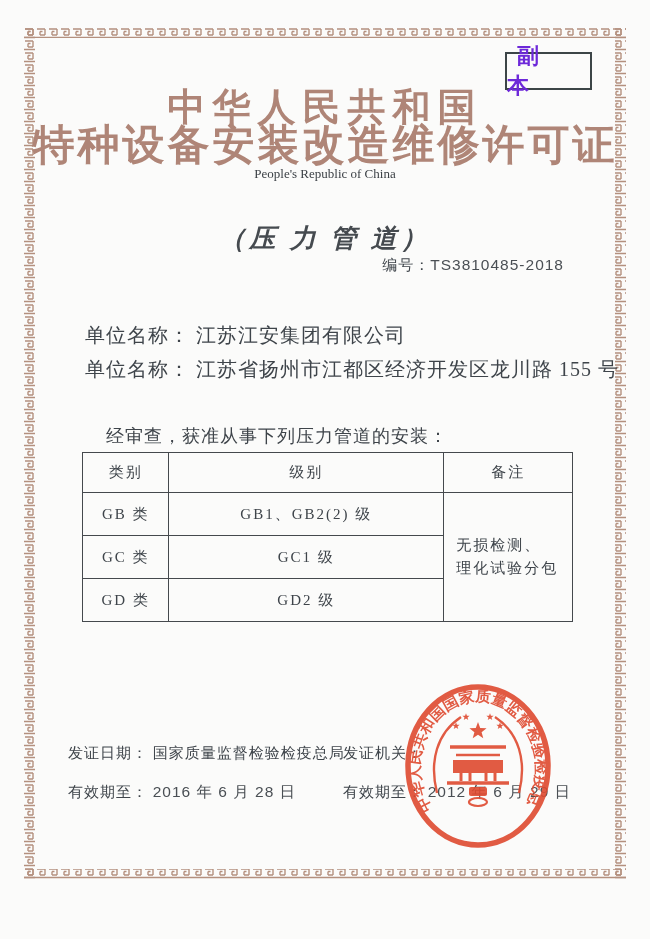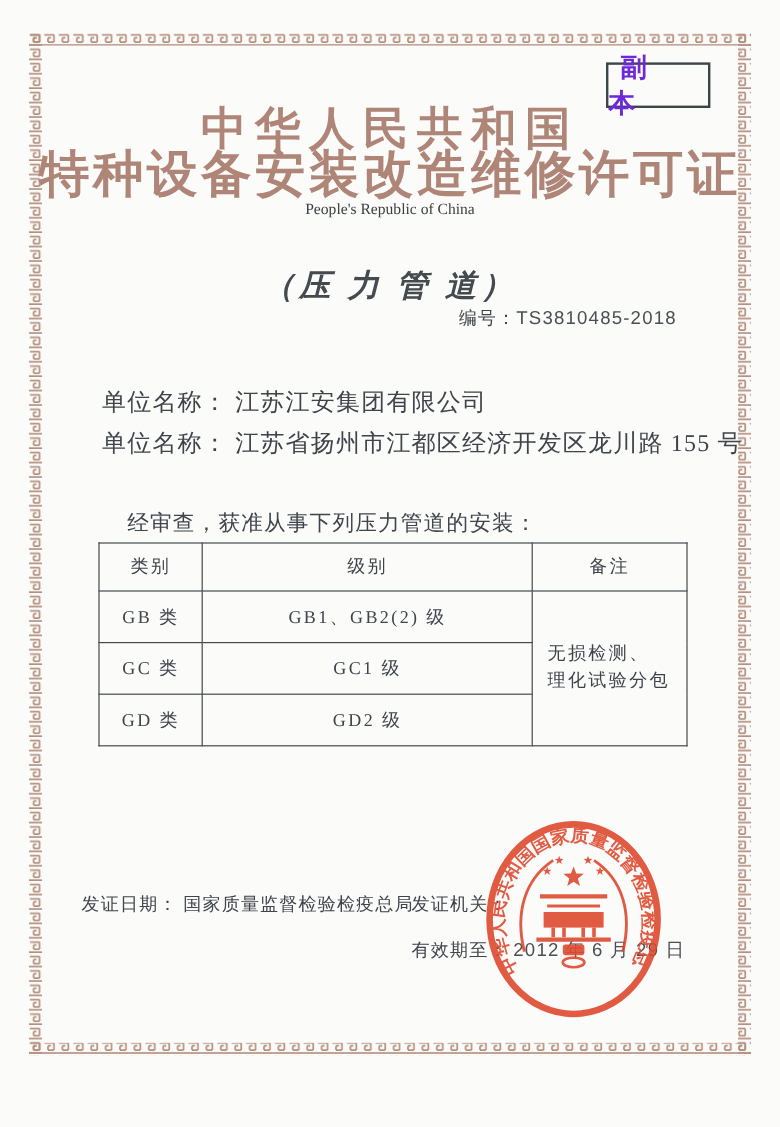--- a/index.html
+++ b/index.html
@@ -125,20 +125,24 @@
   </tbody>
     </table>
 
   <div class="abs bottom-row approval">
     <span>发证日期：</span>
     <span>国家质量监督检验检疫总局</span>
   </div>
   <div class="abs bottom-row issuing">
     <span>发证机关：</span>
   </div>
+  <div class="abs bottom-row validity">
+    <span>有效期至：</span>
+    <span class="num">2016 年 6 月 28 日</span>
+  </div>
   <div class="abs bottom-row issue-date">
     <span>有效期至：</span>
     <span class="num">2012 年 6 月 29 日</span>
   </div>
 
   <svg class="abs seal-svg" width="150" height="170" viewBox="0 0 150 170" xmlns="http://www.w3.org/2000/svg">
     <defs>
       <path id="sealArc" d="M 29 128 A 58 67 0 1 1 121 128" fill="none"></path>
       <path id="star" d="M0,-10 L2.47,-3.4 L9.51,-3.09 L4.0,1.3 L5.88,8.09 L0,4.2 L-5.88,8.09 L-4.0,1.3 L-9.51,-3.09 L-2.47,-3.4 Z"></path>
     </defs>

